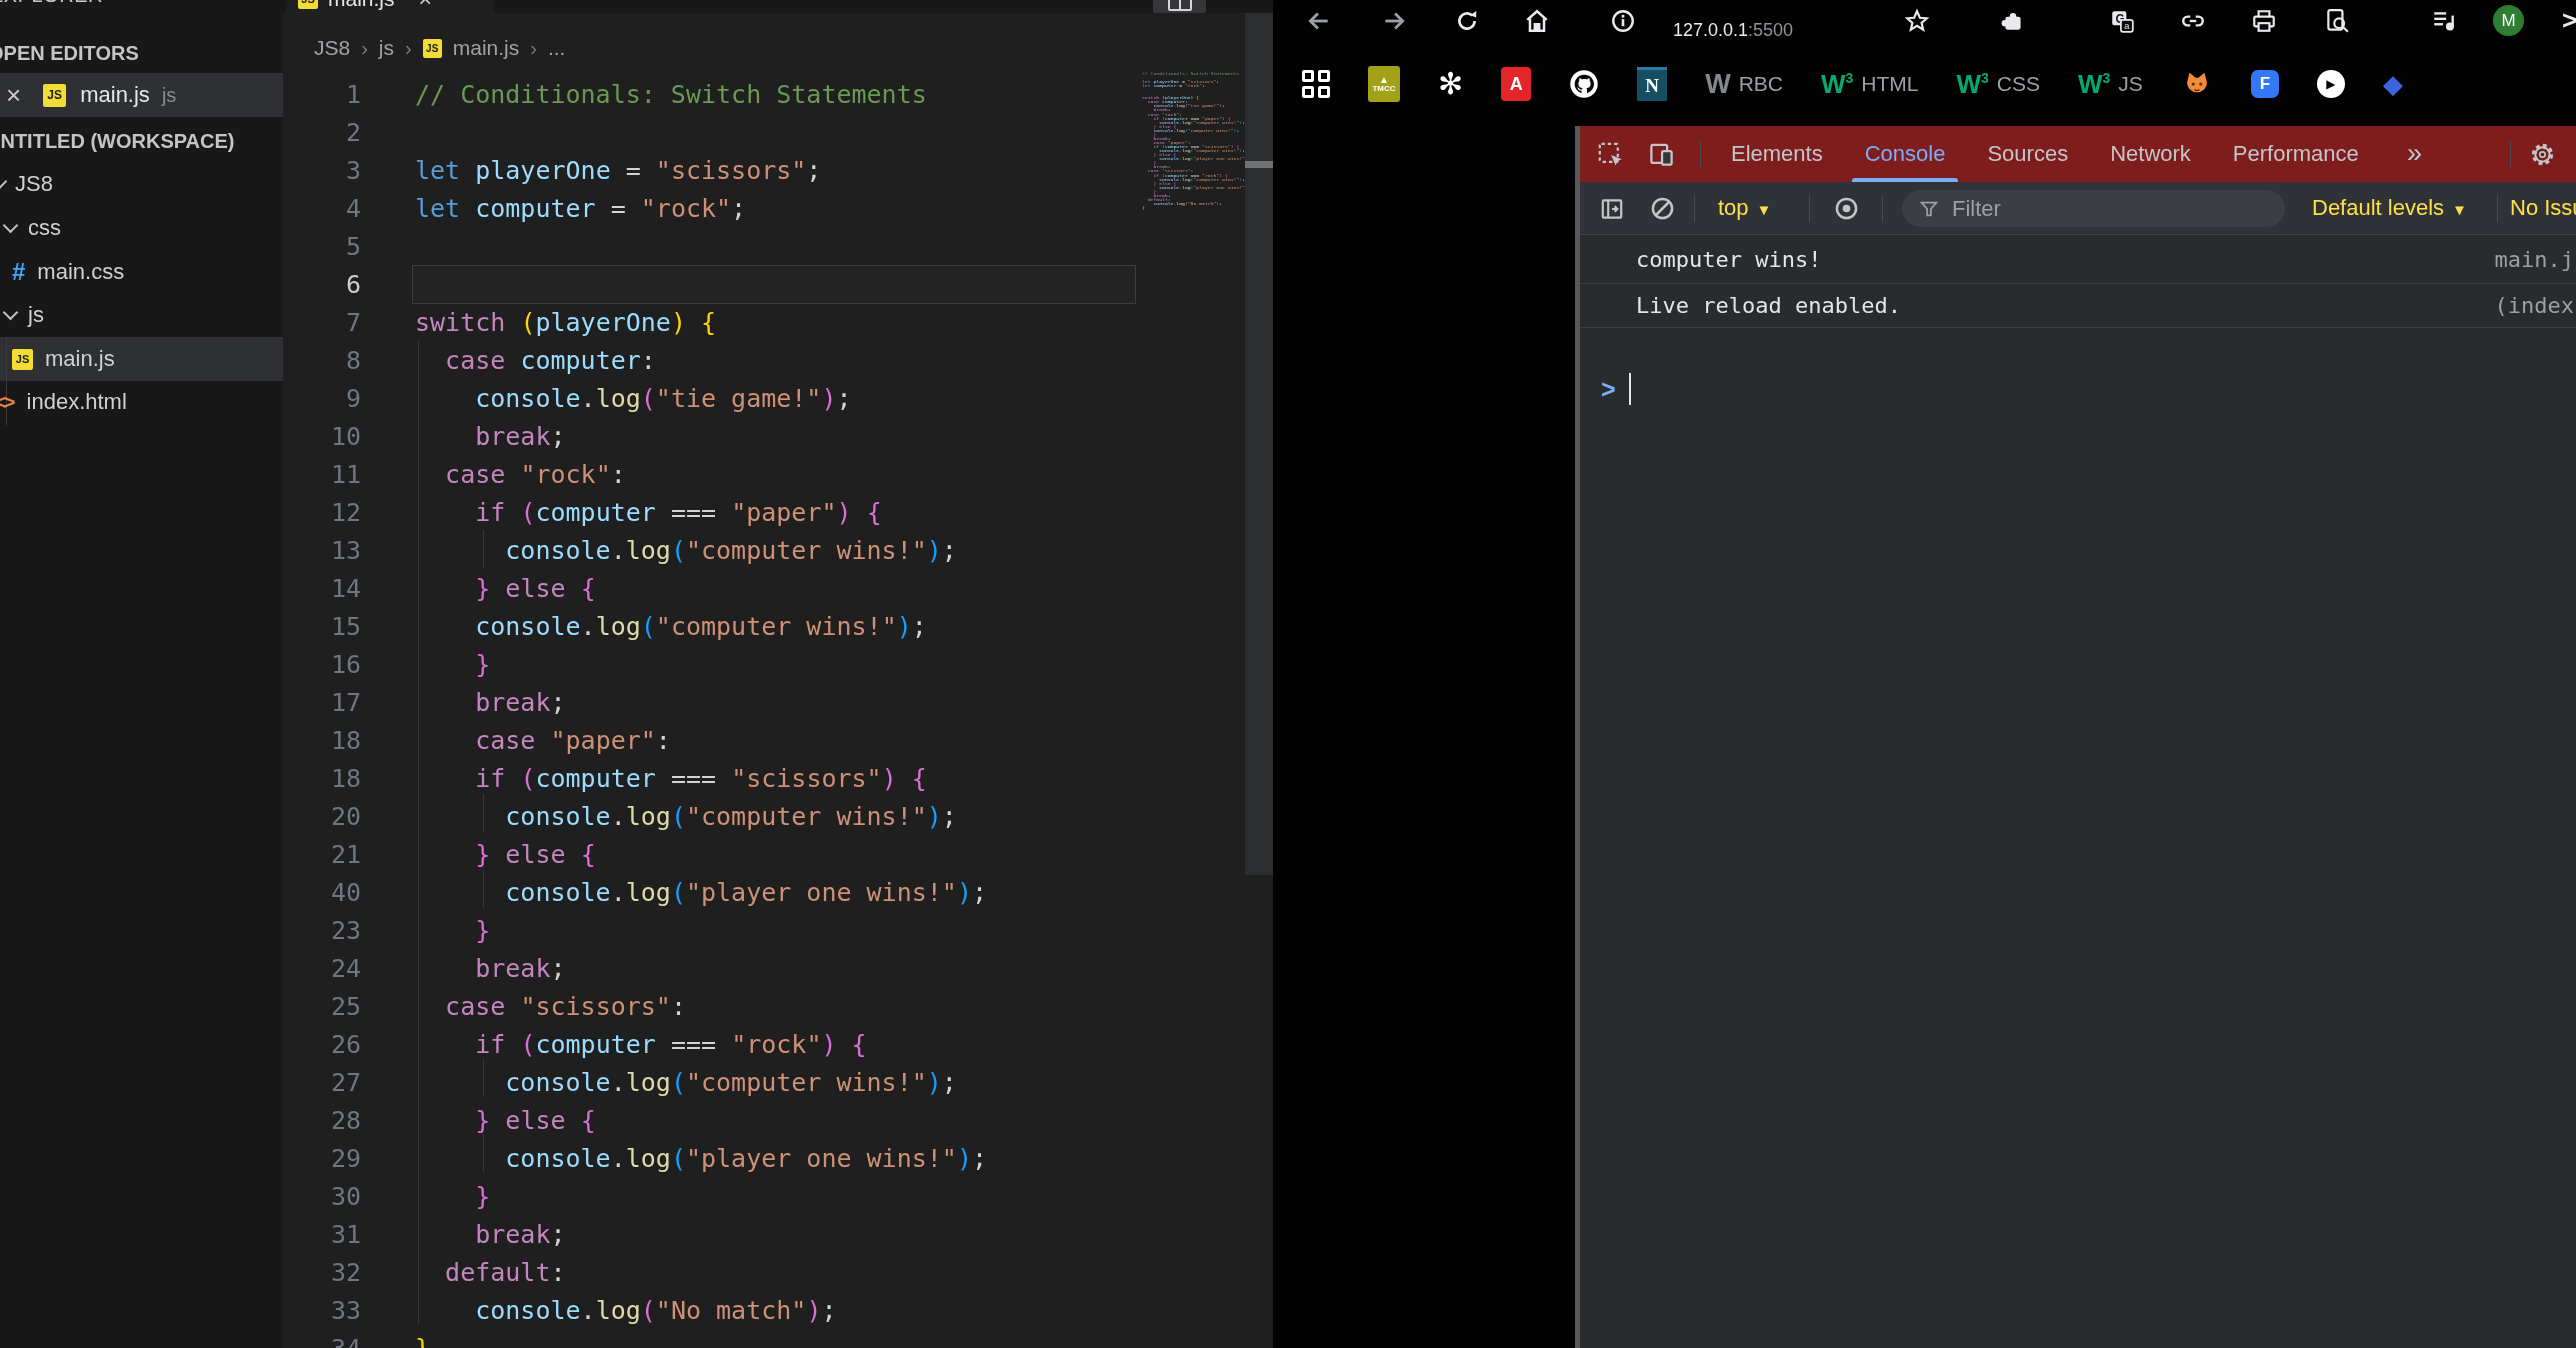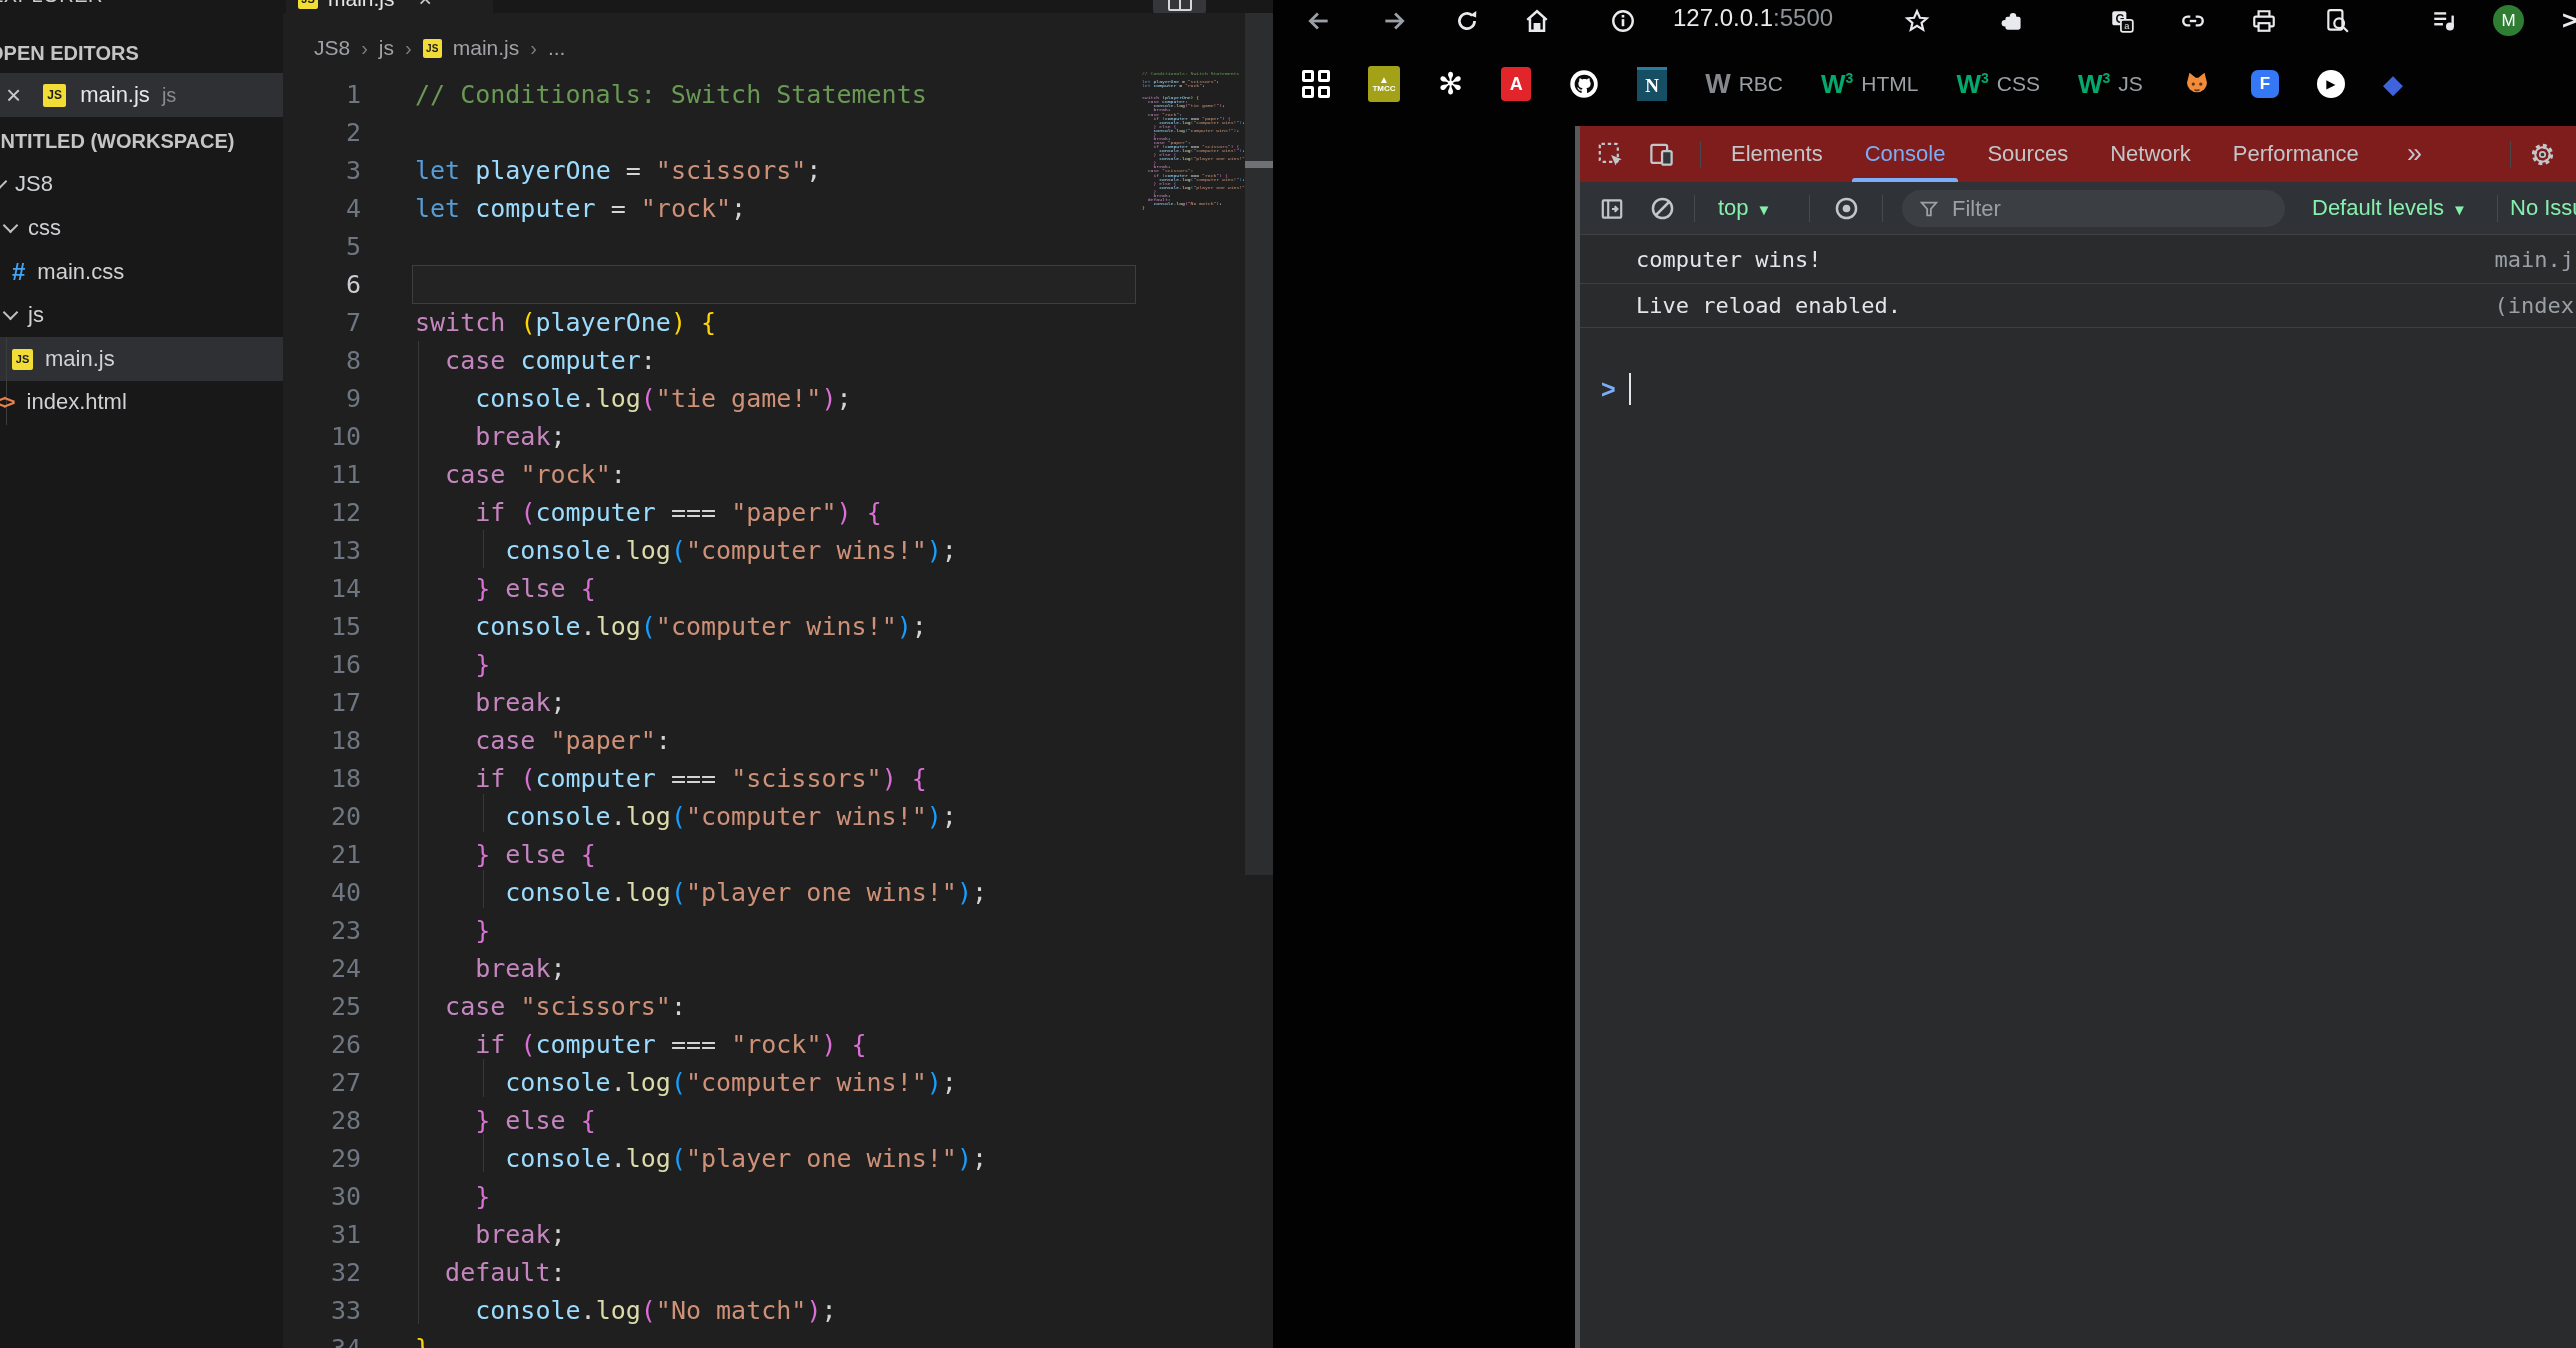--- a/index.html
+++ b/index.html
@@ -46,21 +46,21 @@
   .curline{position:absolute;left:129px;top:265px;width:724px;height:39px;border:1px solid #3e3e3e;background:#232323;z-index:1;box-sizing:border-box;}
   .iguide{position:absolute;width:1px;background:#383838;z-index:1;}
   .minimap{position:absolute;left:859px;top:72px;width:109px;height:987px;overflow:hidden;}
   #mini{transform:scale(0.19,0.107);transform-origin:0 0;}
   .scrollbar{position:absolute;left:962px;top:0;width:28px;height:1348px;}
   .sb-thumb{position:absolute;left:0;top:13px;width:28px;height:862px;background:#2b2d2f;}
   .sb-mark{position:absolute;left:0;top:161px;width:28px;height:7px;background:#6e7277;}
   
   .browser{position:absolute;left:1273px;top:0;width:1303px;height:1348px;background:#020202;}
   .tb-ico{position:absolute;top:7px;width:28px;height:28px;display:flex;align-items:center;justify-content:center;}
-  .url{position:absolute;left:400px;top:4px;font-size:24px;color:#e8eaed;white-space:nowrap;}
+  .url{position:absolute;left:400px;top:20px;font-size:18px;color:#e8eaed;white-space:nowrap;}
   .url i{font-style:normal;color:#8f9398;}
   .avatar{position:absolute;left:1220px;top:5px;width:31px;height:31px;border-radius:50%;background:#2e7d32;color:#fff;
           display:flex;align-items:center;justify-content:center;font-size:17px;}
   .tb-chevron{position:absolute;left:1289px;top:5px;color:#e8eaed;font-size:26px;font-weight:bold;}
   .bookmarks{position:absolute;left:0;top:45px;right:0;height:78px;display:flex;align-items:center;gap:38px;padding-left:29px;}
   .bmk{display:flex;align-items:center;gap:8px;}
   .bmk-label{font-size:21px;color:#9aa0a6;}
   .bmk-grid{display:grid;grid-template-columns:12px 12px;grid-gap:4px;}
   .bmk-grid i{width:12px;height:12px;border:3px solid #fff;box-sizing:border-box;border-radius:2px;}
   .bmk-tmcc{width:32px;height:36px;background:#a3a117;border-radius:3px;display:flex;flex-direction:column;align-items:center;justify-content:center;color:#fff;}
@@ -77,21 +77,21 @@
   .bmk-gem{color:#3e63dd;font-size:26px;}
   
   .devtools{position:absolute;left:1575px;top:126px;width:1001px;height:1222px;background:#292b2c;overflow:hidden;}
   .dt-resizer{position:absolute;left:0;top:0;width:5px;height:100%;background:#57595c;z-index:5;}
   .dt-tabs{position:absolute;left:5px;top:0;right:0;height:56px;background:#7f1d1d;border-bottom:1px solid #202224;}
   .dt-tab{display:inline-block;padding:0 21px;line-height:56px;font-size:22px;color:#c3c6c9;position:relative;}
   .dt-tab.active{color:#7caef8;}
   .dt-tabline{position:absolute;left:8px;right:8px;bottom:0;height:4px;background:#7caef8;border-radius:3px 3px 0 0;}
   .dt-sep{position:absolute;top:15px;width:1px;height:27px;background:#47494c;}
   .dt-toolbar{position:absolute;left:5px;top:56px;right:0;height:52px;background:#2f3236;border-bottom:1px solid #3f4245;}
-  .dt-ddl{position:absolute;top:0;line-height:52px;font-size:22px;color:#86efac;white-space:nowrap;}
+  .dt-ddl{position:absolute;top:0;line-height:52px;font-size:22px;color:#fde047;white-space:nowrap;}
   .dt-ddl b{font-weight:normal;font-size:15px;margin-left:8px;}
   .filter-pill{position:absolute;left:322px;top:8px;width:383px;height:37px;border-radius:19px;background:#3b3e42;display:flex;align-items:center;gap:12px;padding-left:16px;box-sizing:border-box;}
   .filter-pill span{font-size:22px;color:#9aa0a6;}
   .dt-msgs{position:absolute;left:5px;top:109px;right:0;}
   .dt-row{position:relative;padding-left:56px;font-family:"DejaVu Sans Mono",monospace;font-size:22px;color:#e3e5e8;display:flex;align-items:center;}
   .dt-row .src{position:absolute;right:2px;color:#9aa0a6;white-space:nowrap;}
   .dt-prompt-chev{position:absolute;left:26px;top:249px;color:#7caef8;font-size:25px;font-weight:bold;}
   .dt-cursor{position:absolute;left:54px;top:247px;width:2px;height:32px;background:#e3e5e8;}
   svg{display:block;}
 </style>

